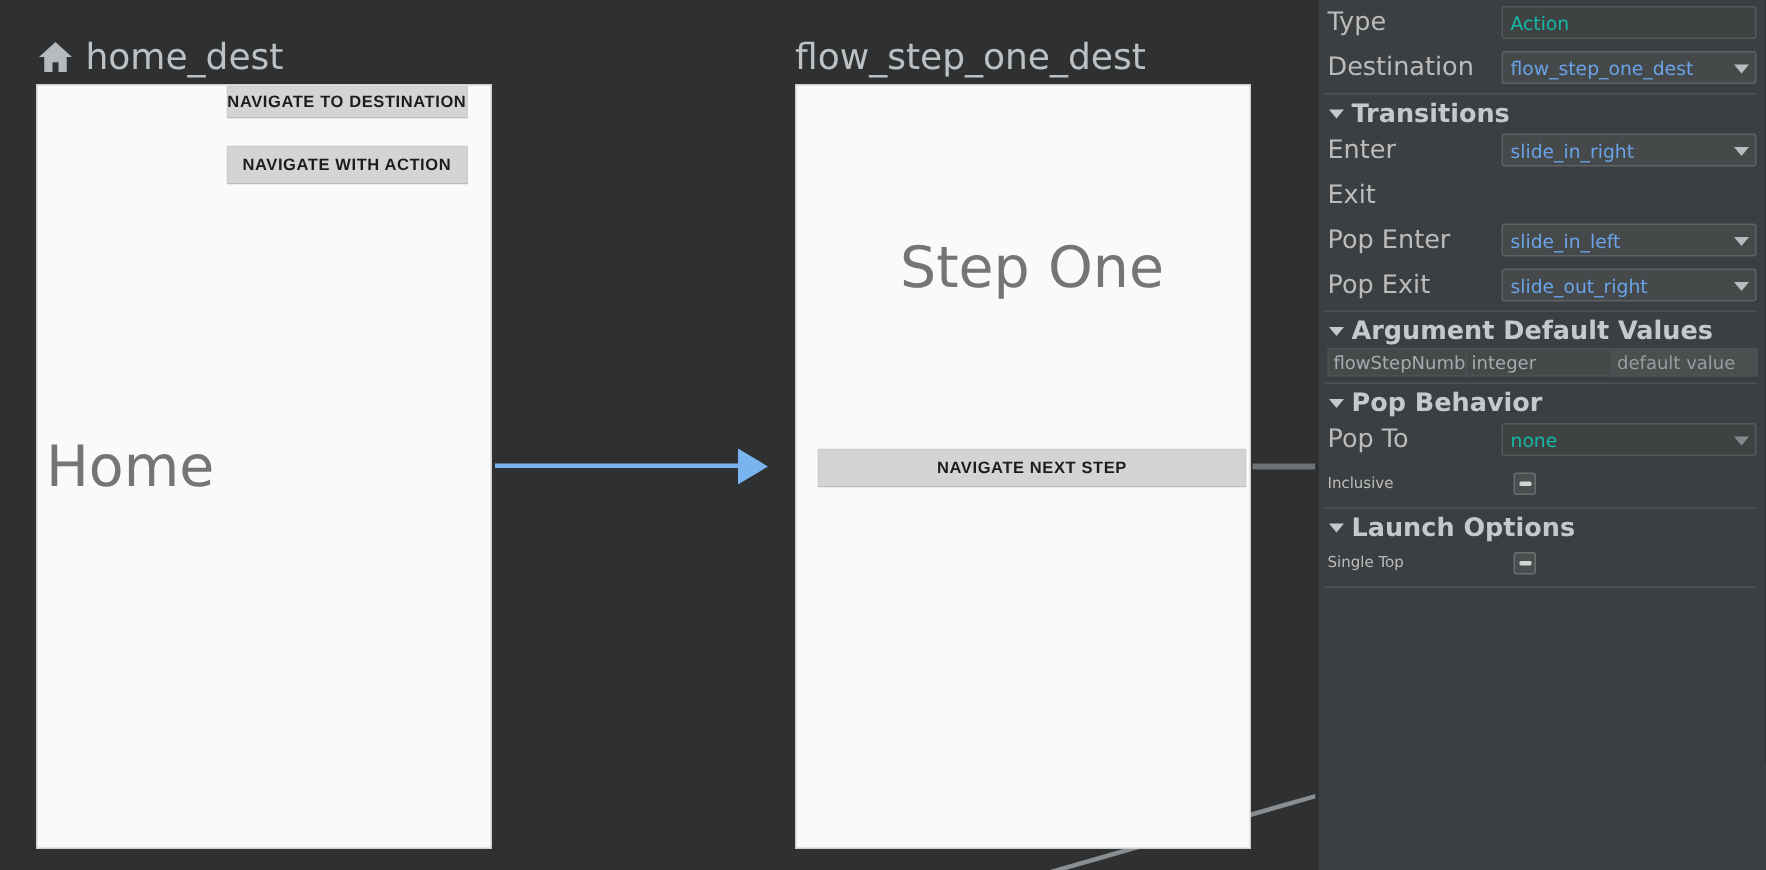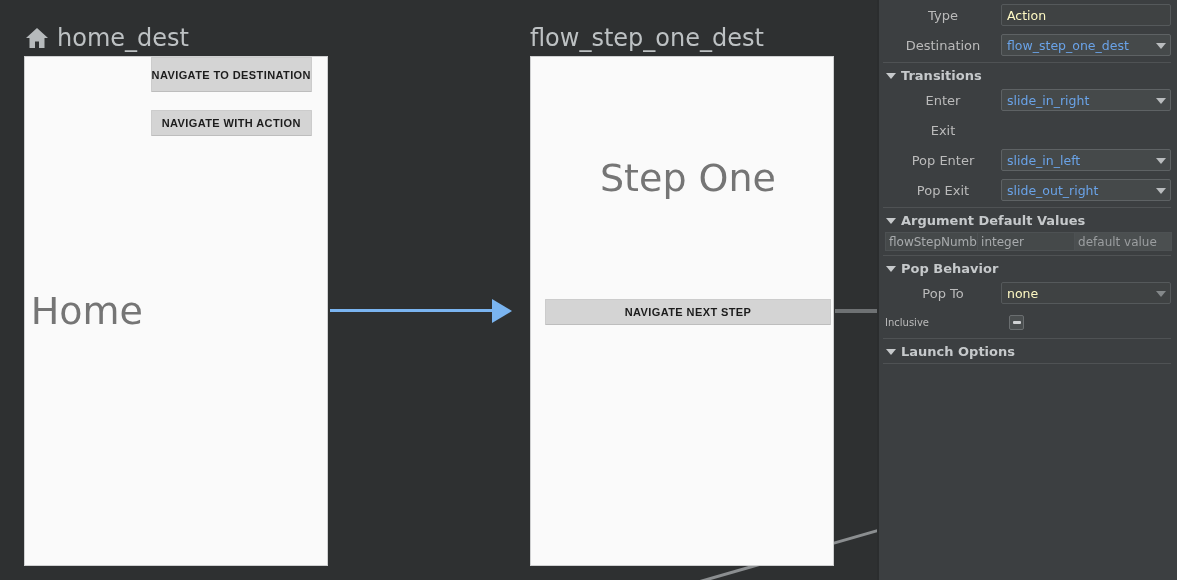--- a/index.html
+++ b/index.html
@@ -158,44 +158,43 @@
 
   .row {
     display: flex;
     align-items: center;
     height: 30px;
   }
   .row .lbl {
     width: 118px;
     flex: 0 0 118px;
     color: #bbbbbb;
-    font-size: 13px;
+    font-size: 17px;
     padding-left: 2px;
     box-sizing: border-box;
     white-space: nowrap;
-    text-align: center;
   }
   .field {
     flex: 1 1 auto;
     height: 22px;
     box-sizing: border-box;
     border: 1px solid #5e6264;
     border-radius: 2px;
     background: #45494a;
     color: #c9cbcd;
     font-size: 12.5px;
     display: flex;
     align-items: center;
     padding: 0 5px;
     white-space: nowrap;
     overflow: hidden;
   }
   .field.disabled {
     background: #3f4243;
-    color: #fef9c3;
+    color: #14b8a6;
     border-color: #55595b;
   }
   .field.link { color: #6aa3e8; }
   .field.combo { padding-right: 20px; position: relative; }
   .combo-arrow {
     position: absolute;
     right: 4px;
     top: 50%;
     margin-top: -2px;
     width: 0; height: 0;
@@ -209,21 +208,21 @@
     border-top: 1px solid #4f5254;
     padding-top: 3px;
     margin-top: 2px;
   }
   .section-head {
     display: flex;
     align-items: center;
     gap: 5px;
     height: 19px;
     font-weight: bold;
-    font-size: 13px;
+    font-size: 17px;
     color: #c6c9cb;
     padding-left: 3px;
   }
   .tri {
     width: 0; height: 0;
     border-left: 5px solid transparent;
     border-right: 5px solid transparent;
     border-top: 6px solid #c6c9cb;
   }
 
@@ -290,21 +289,21 @@
           <path d="M12 1 L23 11 L19.5 11 L19.5 21 L14 21 L14 14.5 L10 14.5 L10 21 L4.5 21 L4.5 11 L1 11 Z" fill="#b6babc"></path>
         </svg>
         <span>home_dest</span>
       </div>
       <div class="dest-frame" style="width:304px; height:510px;">
         <div class="home-inner">
           <div class="home-spacer-top">
             <div class="screen-title">Home</div>
           </div>
           <div class="home-btn-wrap">
-            <div class="mat-button" style="height:35px; margin-bottom:18px;">NAVIGATE TO DESTINATION</div>
+            <div class="mat-button" style="height:22px; margin-bottom:18px;">NAVIGATE TO DESTINATION</div>
             <div class="mat-button" style="height:26px;">NAVIGATE WITH ACTION</div>
           </div>
           <div class="home-spacer-bot"></div>
         </div>
       </div>
     </div>
 
     <div class="dest" style="left:530px; top:56px; width:304px; height:510px;">
       <div class="dest-label">
         <span>flow_step_one_dest</span>
@@ -408,18 +407,24 @@
           <span class="dash"></span>
         </div>
       </div>
     </div>
 
     <div class="section">
       <div class="section-head">
         <span class="tri"></span>
         <span>Launch Options</span>
       </div>
+      <div class="check-row">
+        <div class="lbl">Single Top</div>
+        <div class="tri-check">
+          <span class="dash"></span>
+        </div>
+      </div>
     </div>
 
     <div class="section" style="height:4px;"></div>
   </div>
 
 </div>
 
 </body></html>

